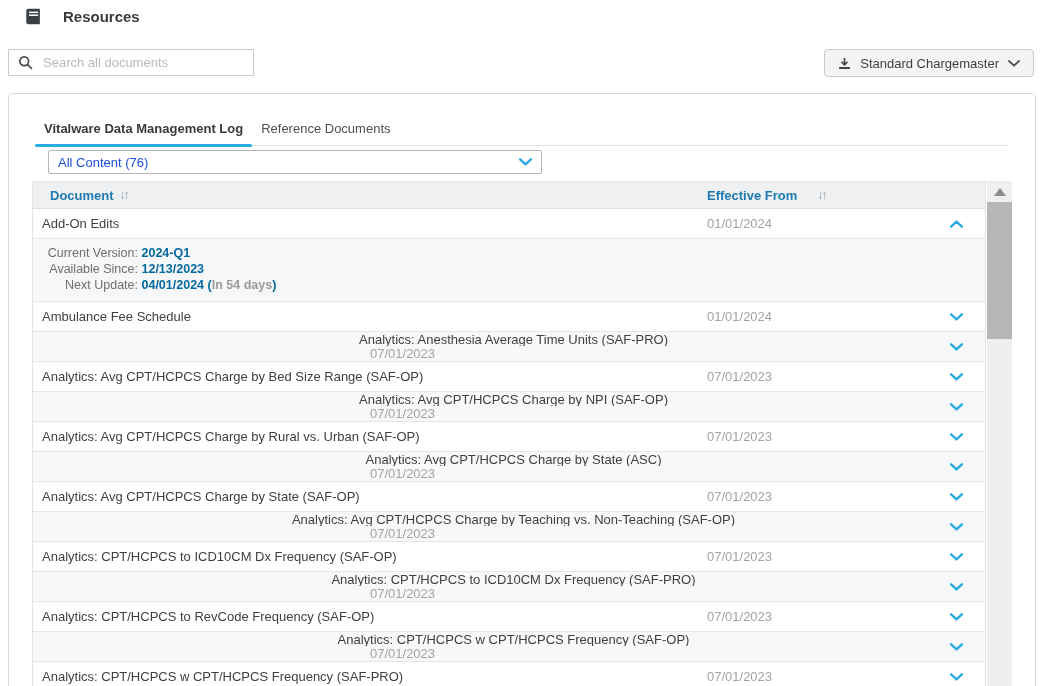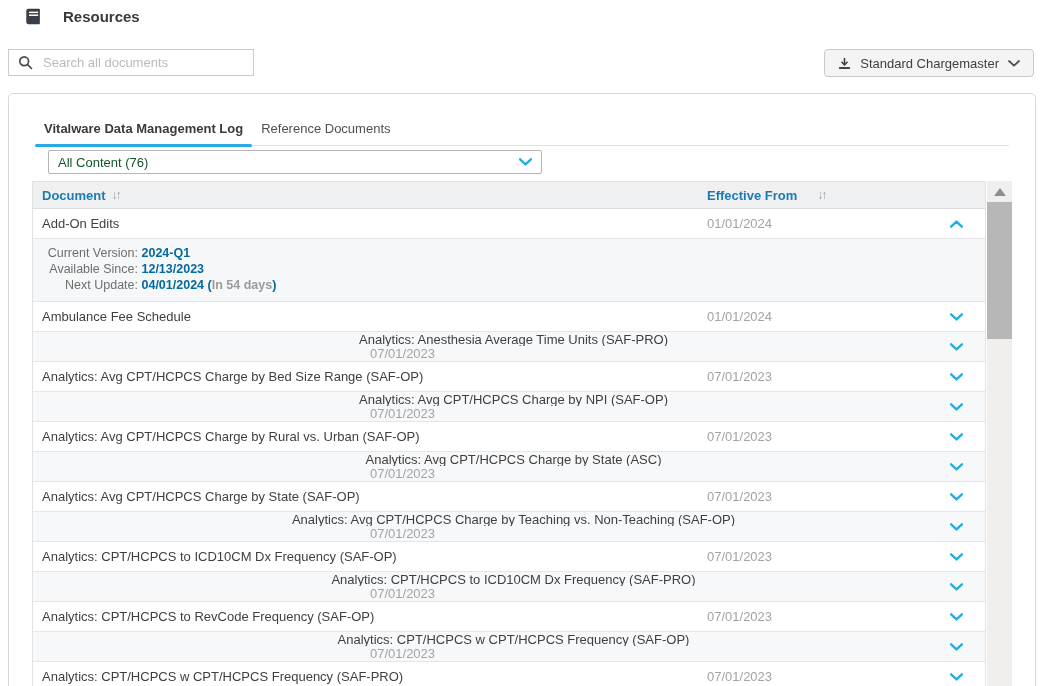--- a/index.html
+++ b/index.html
@@ -27,28 +27,28 @@
     background:#fff; border:1px solid #d8d8d8; border-radius:5px; }
 
   .tabs { margin:20px 26px 0 26px; display:flex; border-bottom:1px solid #e2e2e2; }
   .tab { padding:7px 9px 9px 9px; font-size:13px; color:#4f4f4f; cursor:pointer; position:relative; }
   .tab.active { font-weight:700; color:#3a3a3a; }
   .tab.active::after { content:""; position:absolute; left:0; right:0; bottom:-2px; height:3px;
     background:#29abe2; border-radius:2px; }
 
   .filter-select { position:absolute; left:39px; top:56px; width:494px; height:24px;
     border:1px solid #b5b5b5; border-radius:2px; background:#fff; display:flex; align-items:center;
-    padding:0 9px; font-size:13px; color:#14532d; cursor:pointer; }
+    padding:0 9px; font-size:13px; color:#1d4ed8; cursor:pointer; }
   .filter-select .chev { margin-left:auto; color:#29abe2; display:flex; }
 
   
   .tbl { position:absolute; left:23px; top:87px; width:954px; border:1px solid #e0e2e4; border-bottom:none; }
   .thead { height:27px; background:#eef0f2; display:flex; align-items:center;
     border-bottom:1px solid #dcdee0; font-size:13px; font-weight:700; color:#1d7bb2; }
-  .th-doc { flex:1; padding-left:9px; display:flex; align-items:center; gap:6px; cursor:pointer; }
+  .th-doc { flex:1; padding-left:17px; display:flex; align-items:center; gap:6px; cursor:pointer; }
   .th-date { width:278px; display:flex; align-items:center; gap:20px; cursor:pointer; }
   .sort-glyph { font-size:12px; font-weight:400; color:#9aa2a8; letter-spacing:-2px; }
 
   .trow { height:30px; display:flex; align-items:center; position:relative;
     background:#fff; border-bottom:1px solid #e4e6e8; font-size:13px; cursor:pointer; }
   .trow.stripe { background:#f7f8fa;flex-direction:column; }
   .doc-name { flex:1; padding-left:9px; color:#3f3f3f; white-space:nowrap; overflow:hidden; }
   .doc-date { width:278px; color:#a3a3a3; }
   .row-chevron { position:absolute; right:22px; top:50%; transform:translateY(-50%);
     color:#29abe2; display:flex; cursor:pointer; }

